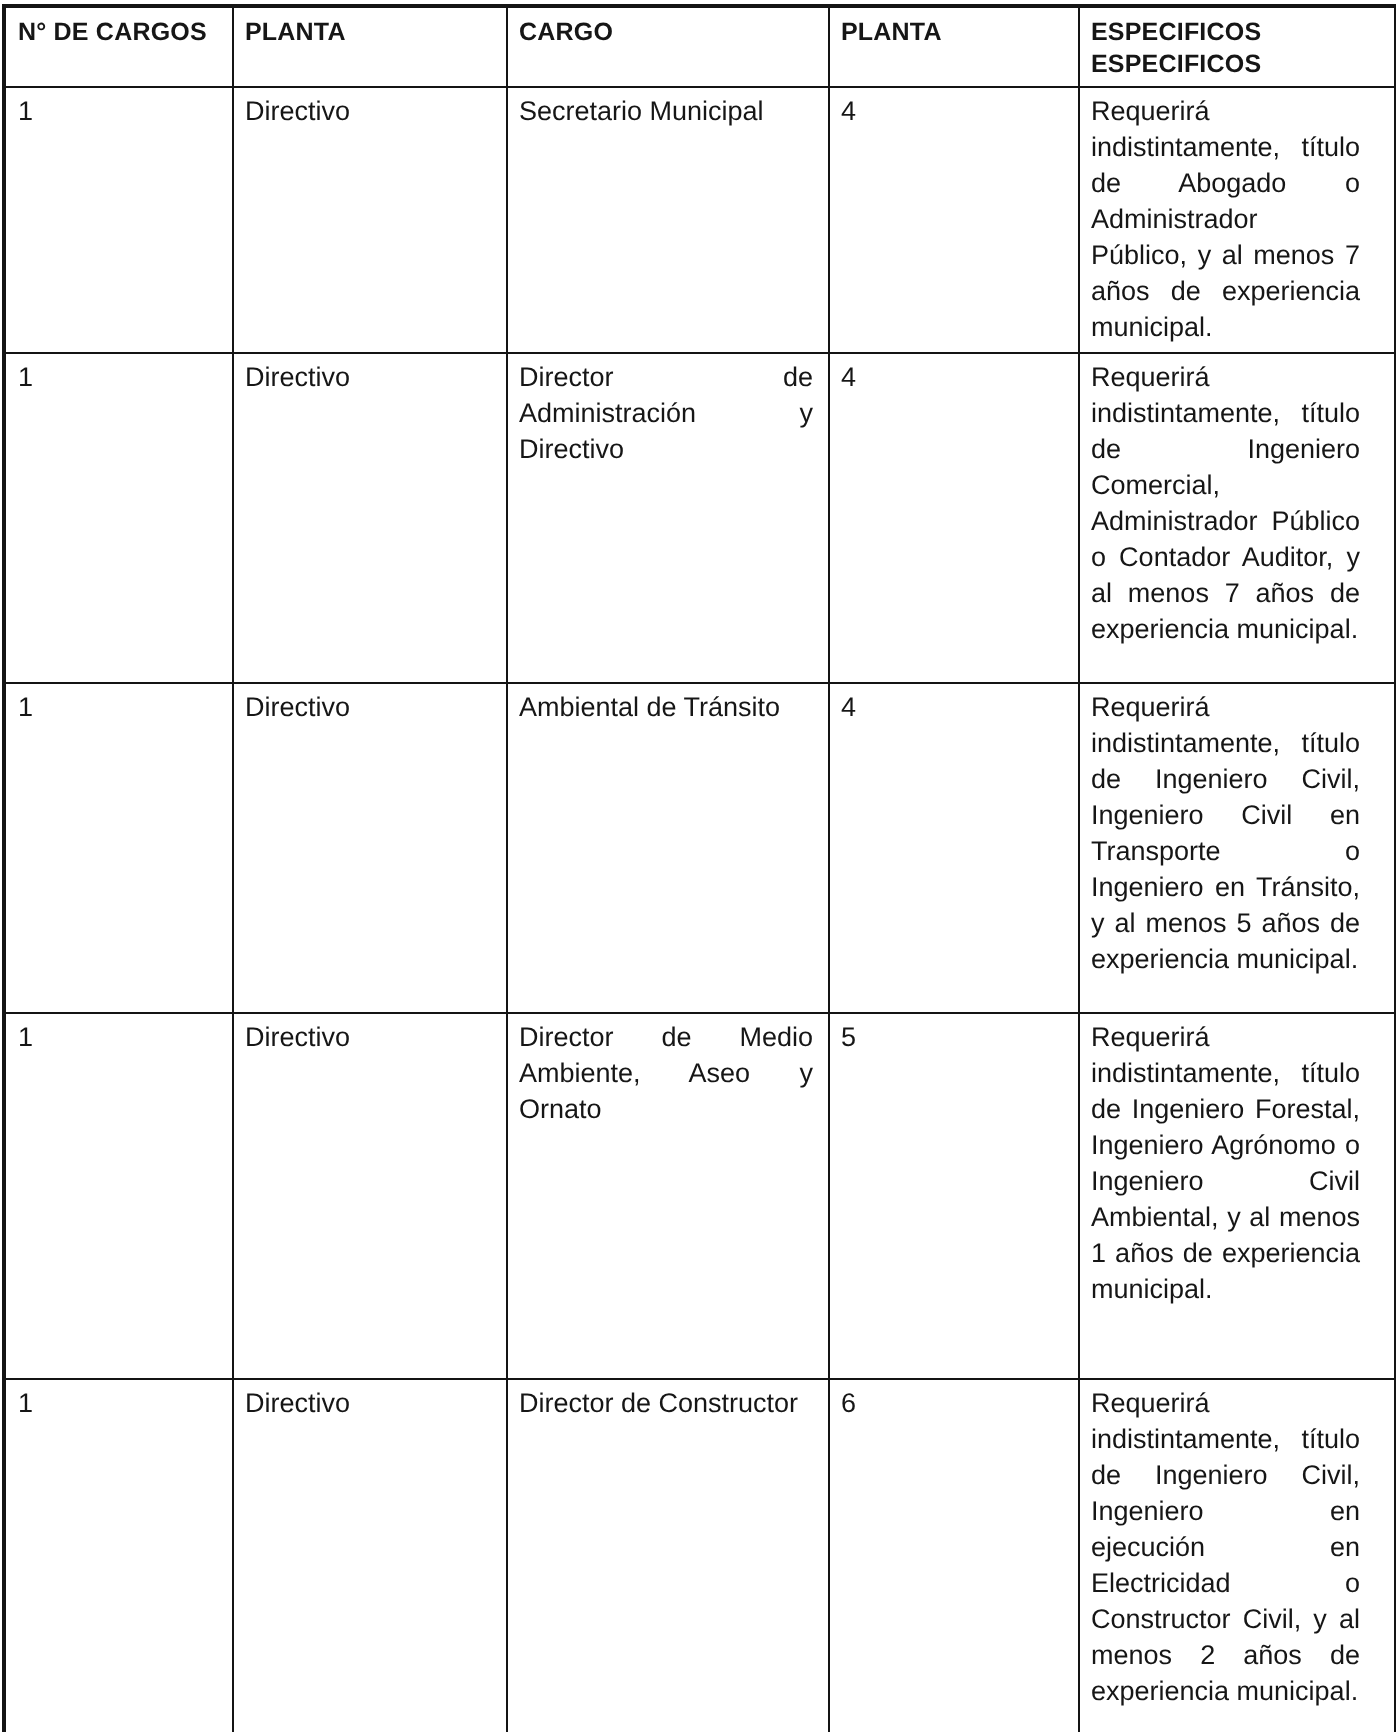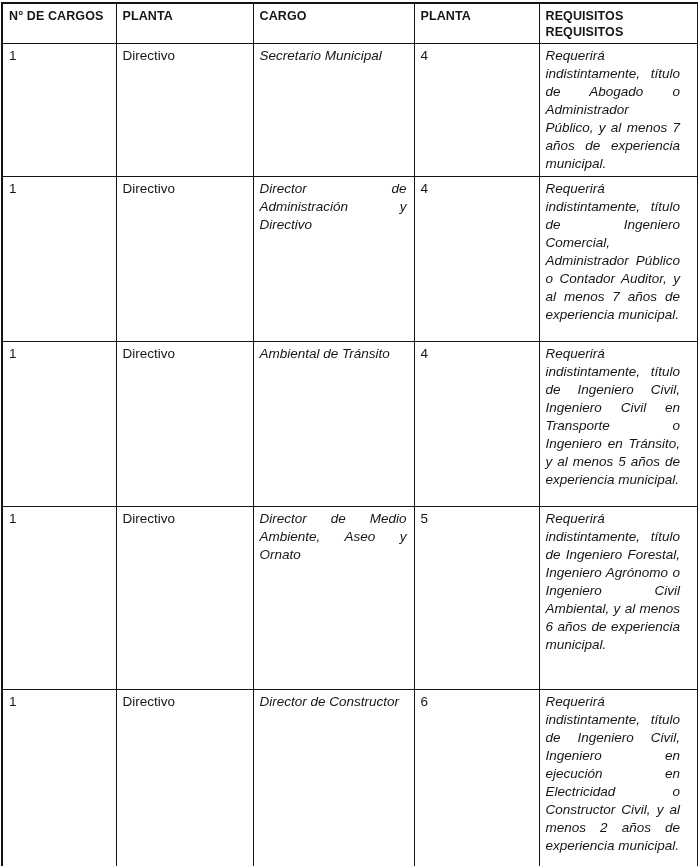--- a/index.html
+++ b/index.html
@@ -46,21 +46,20 @@
     letter-spacing: 0.1px;
   }
   td {
     font-size: 13.5px;
     line-height: 18px;
     font-weight: 400;
   }
   td.col-cargo,
   td.col-requisitos {
     text-align: justify;
-    font-style: italic;
   }
   td.col-requisitos { padding-right: 17px; }
 
   tbody tr:nth-child(1) { height: 128px; }
   tbody tr:nth-child(2) { height: 165px; }
   tbody tr:nth-child(3) { height: 165px; }
   tbody tr:nth-child(4) { height: 183px; }
   tbody tr:nth-child(5) { height: 183px; }
 </style>
 </head>
@@ -74,21 +73,21 @@
       <col class="c-cargo">
       <col class="c-grado">
       <col class="c-requisitos">
     </colgroup>
     <thead>
       <tr>
         <th>N° DE CARGOS</th>
         <th>PLANTA</th>
         <th>CARGO</th>
         <th>PLANTA</th>
-        <th>REQUISITOS REQUISITOS</th>
+        <th>ESPECIFICOS ESPECIFICOS</th>
       </tr>
     </thead>
     <tbody>
         <tr>
           <td class="col-n-cargos">1</td>
           <td class="col-planta">Directivo</td>
           <td class="col-cargo">Secretario Municipal</td>
           <td class="col-grado">4</td>
           <td class="col-requisitos">Requerirá indistintamente, título de Abogado o Administrador Público, y al menos 7 años de experiencia municipal.</td>
         </tr>
@@ -104,21 +103,21 @@
           <td class="col-planta">Directivo</td>
           <td class="col-cargo">Ambiental de Tránsito</td>
           <td class="col-grado">4</td>
           <td class="col-requisitos">Requerirá indistintamente, título de Ingeniero Civil, Ingeniero Civil en Transporte o Ingeniero en Tránsito, y al menos 5 años de experiencia municipal.</td>
         </tr>
         <tr>
           <td class="col-n-cargos">1</td>
           <td class="col-planta">Directivo</td>
           <td class="col-cargo">Director de Medio Ambiente, Aseo y Ornato</td>
           <td class="col-grado">5</td>
-          <td class="col-requisitos">Requerirá indistintamente, título de Ingeniero Forestal, Ingeniero Agrónomo o Ingeniero Civil Ambiental, y al menos 6 años de experiencia municipal.</td>
+          <td class="col-requisitos">Requerirá indistintamente, título de Ingeniero Forestal, Ingeniero Agrónomo o Ingeniero Civil Ambiental, y al menos 1 años de experiencia municipal.</td>
         </tr>
         <tr>
           <td class="col-n-cargos">1</td>
           <td class="col-planta">Directivo</td>
           <td class="col-cargo">Director de Constructor</td>
           <td class="col-grado">6</td>
           <td class="col-requisitos">Requerirá indistintamente, título de Ingeniero Civil, Ingeniero en ejecución en Electricidad o Constructor Civil, y al menos 2 años de experiencia municipal.</td>
         </tr>
       </tbody>
   </table>

